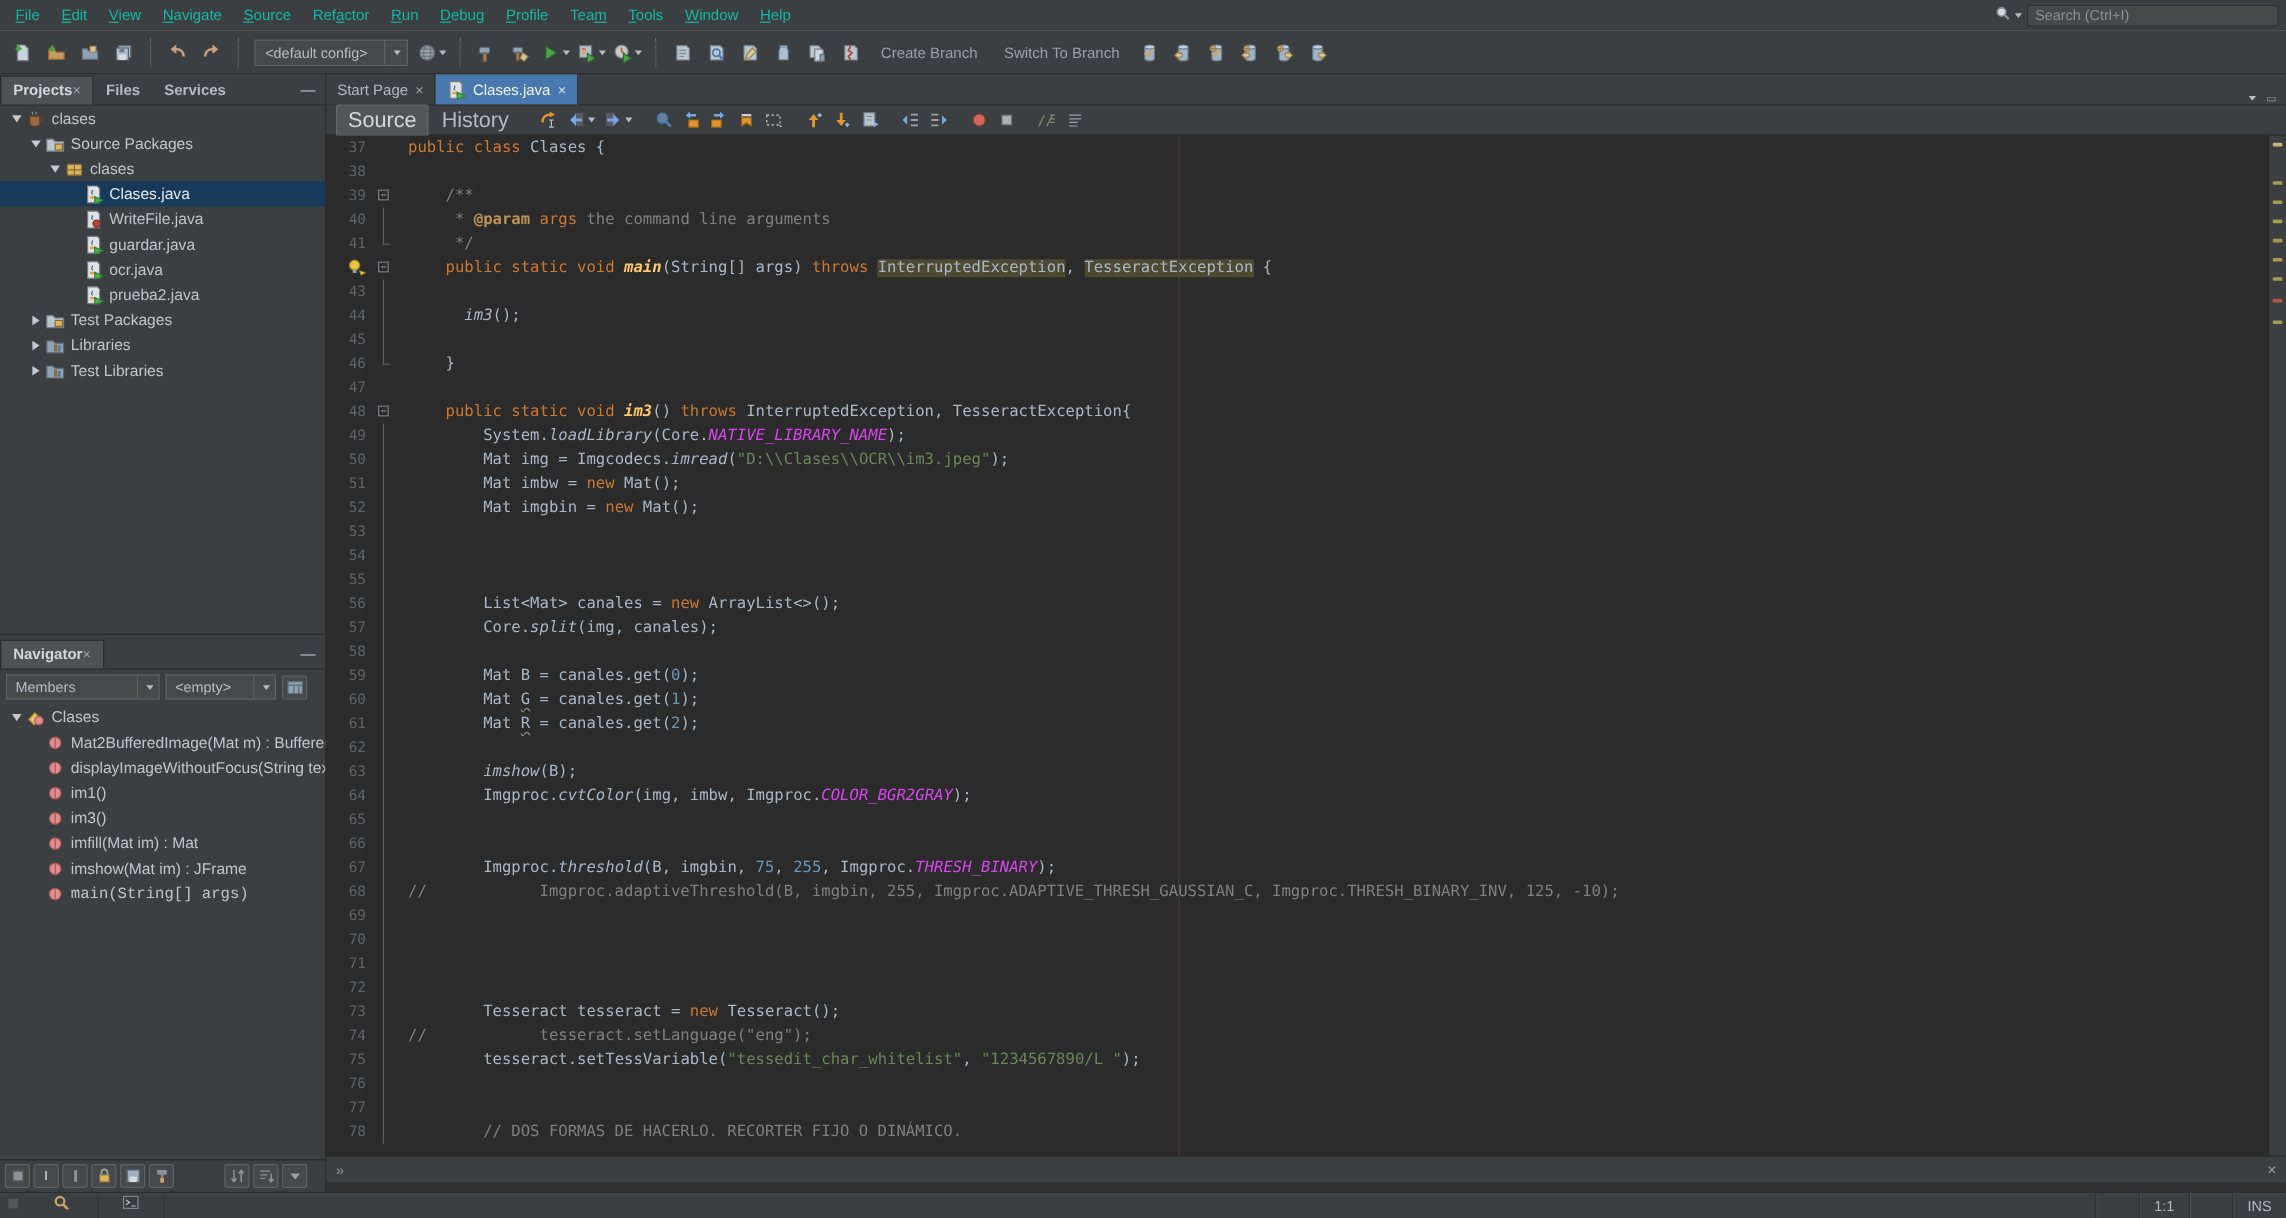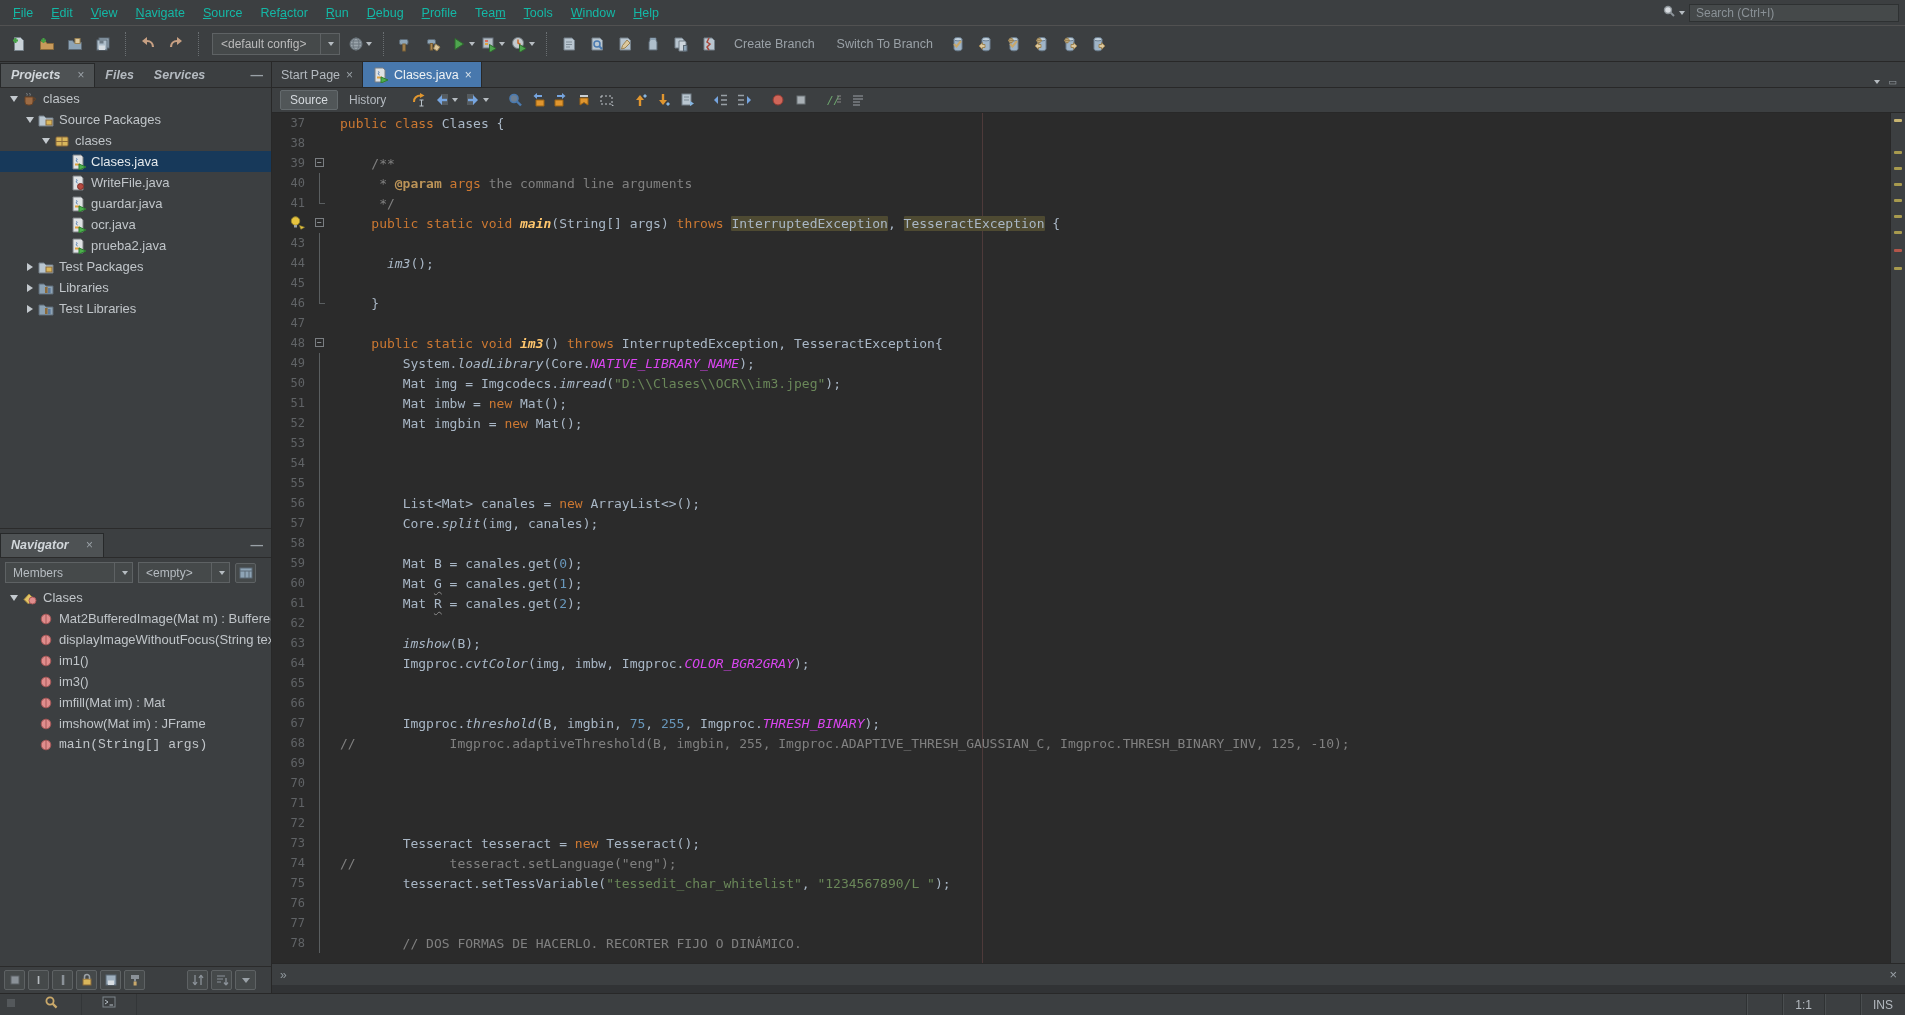--- a/index.html
+++ b/index.html
@@ -27,21 +27,21 @@
   .tb-label-btn{color:#9aa1a7;padding:0 10px;font-size:12.5px;}
   .tb-sep{width:1px;height:24px;border-left:1px dotted #6a6f72;margin:0 7px;}
   .tb-combo{display:flex;align-items:stretch;height:22px;margin:0 4px;}
   .tb-combo .val{background:#45494a;border:1px solid #5e6264;border-right:none;color:#bbb;display:flex;align-items:center;padding:0 8px;min-width:108px;font-size:12px;}
   .tb-combo .arrow{width:20px;background:#45494a;border:1px solid #5e6264;display:flex;align-items:center;justify-content:center;}
   
   .main{display:flex;height:931px;}
   .left-col{width:272px;display:flex;flex-direction:column;background:#3c3f41;border-right:1px solid #282828;}
   
   .panel-tabs{height:26px;display:flex;align-items:flex-end;background:#3c3f41;border-bottom:1px solid #2b2b2b;}
-  .ptab{padding:4px 10px 5px 10px;font-weight:bold;color:#b4bac0;display:flex;align-items:center;gap:17px;font-style:italic;}
+  .ptab{padding:4px 10px 5px 10px;font-weight:bold;color:#b4bac0;display:flex;align-items:center;gap:0;}
   .ptab.active{background:#4e5254;border:1px solid #27292a;border-bottom:none;color:#d2d7db;}
   .ptab .x{color:#9aa1a7;font-weight:normal;font-size:12px;}
   .panel-min{margin-left:auto;margin-right:8px;color:#9aa1a7;align-self:center;font-weight:bold;cursor:default;}
   
   .tree{overflow:hidden;font-size:13px;}
   .projects-tree{height:440px;}
   .tree-row{height:21px;display:flex;align-items:center;white-space:nowrap;cursor:default;color:#c0c5c9;}
   .tree-row.selected{background:#17395a;color:#e4e9ec;}
   .expander{width:12px;display:inline-flex;justify-content:center;flex:none;}
   .exp-open{width:0;height:0;border-left:4px solid transparent;border-right:4px solid transparent;border-top:6px solid #c3c9ce;}
@@ -60,21 +60,21 @@
   .f-gap{width:36px;}
   
   .editor-col{flex:1;display:flex;flex-direction:column;background:#2b2b2b;min-width:0;}
   .editor-tabs{height:26px;background:#3c3f41;display:flex;align-items:flex-end;border-bottom:1px solid #282828;}
   .etab{height:25px;display:flex;align-items:center;gap:6px;padding:0 9px;border-right:1px solid #282828;color:#b4bac0;background:#3c3f41;font-size:12.5px;}
   .etab.active{background:#4878ad;color:#f0f3f5;}
   .etab .x{font-size:12px;color:#9aa1a7;}
   .etab.active .x{color:#d8e2ea;}
   .etabs-right{margin-left:auto;display:flex;align-items:center;gap:8px;padding-right:8px;color:#9aa1a7;}
   .editor-toolbar{height:25px;background:#3c3f41;border-bottom:1px solid #282828;display:flex;align-items:center;padding-left:8px;gap:1px;}
-  .vt-btn{padding:3px 10px;color:#b4bac0;font-size:12px;border-radius:2px;}
+  .vt-btn{padding:3px 10px;color:#b4bac0;font-size:18px;border-radius:2px;}
   .vt-btn.pressed{background:#515658;border:1px solid #646a6d;padding:2px 9px;color:#d6dade;}
   .et-btn{width:22px;height:21px;display:flex;align-items:center;justify-content:center;}
   .et-btn svg{display:block;}
   .et-sep{width:10px;}
   
   .code-area{height:850px;position:relative;overflow:hidden;background:#2b2b2b;display:flex;}
   .code-scroll{flex:1;position:relative;font-family:"DejaVu Sans Mono","Liberation Mono",monospace;font-size:13px;}
   .margin-line{position:absolute;left:710px;top:0;bottom:0;width:1px;background:#4e3a3a;}
   .code-line{height:20px;display:flex;align-items:center;position:relative;}
   .ln{width:40px;flex:none;text-align:right;padding-right:7px;color:#606366;font-size:12px;user-select:none;display:flex;align-items:center;justify-content:flex-end;height:20px;}

